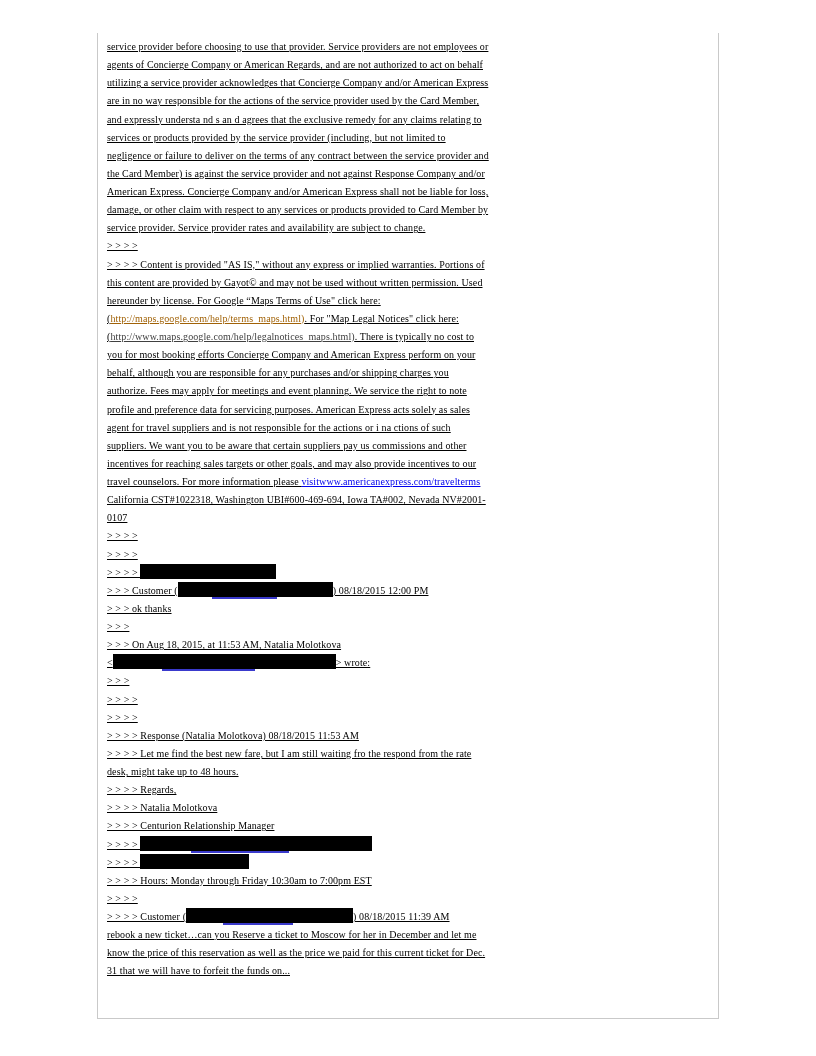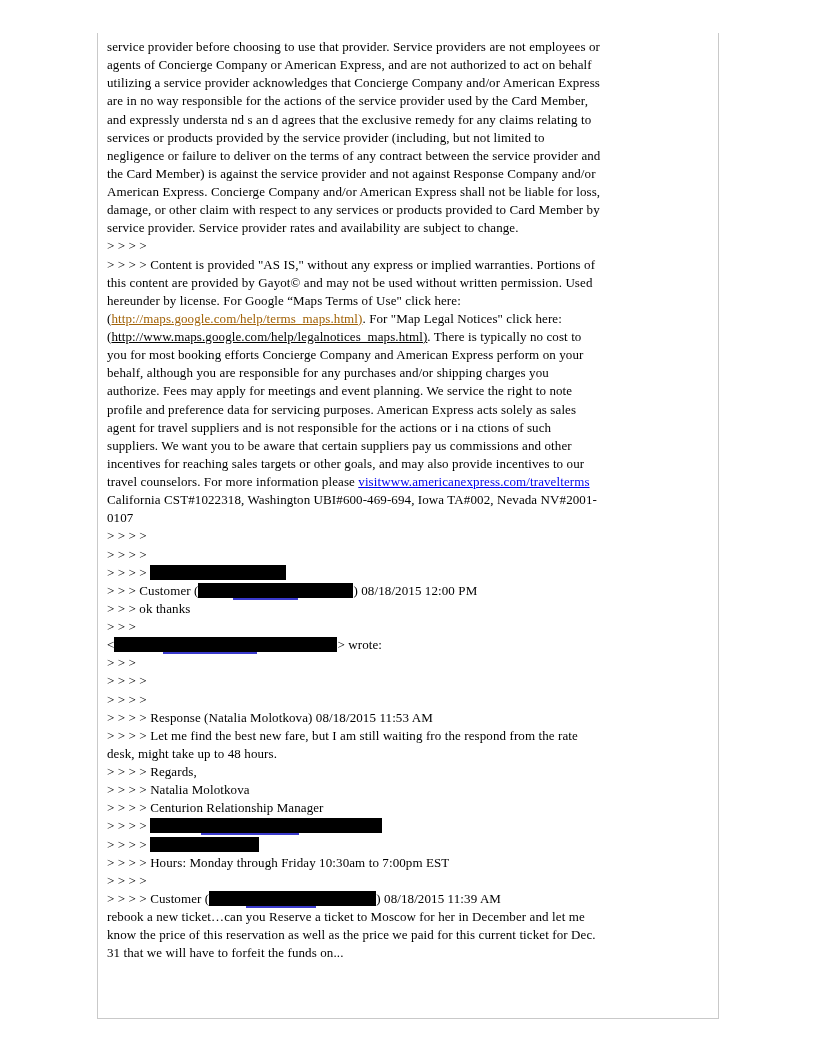--- a/index.html
+++ b/index.html
@@ -27,25 +27,26 @@
     background: #ffffff;
   }
   .doc-lines {
     position: absolute;
     left: 9px;
     top: 5px;
     width: 606px;
   }
   .line {
     white-space: pre;
-    font-size: 13px;
+    font-size: 10px;
     line-height: 18.14px;
     height: 18.14px;
     color: #000000;
     letter-spacing: 0.1px;
+    text-decoration: underline;
   }
   .doc-link {
     text-decoration: underline;
     cursor: pointer;
   }
   .redact {
     display: inline-block;
     height: 15px;
     vertical-align: -3px;
     position: relative;
@@ -58,52 +59,53 @@
     bottom: -2px;
     border-bottom: 2px solid #3a3acc;
   }
 </style>
 </head>
 <body>
 
 <div class="page-frame">
   <div class="doc-lines">
       <div class="line"><span>service provider before choosing to use that provider. Service providers are not employees or</span></div>
-      <div class="line"><span>agents of Concierge Company or American Express, and are not authorized to act on behalf</span></div>
+      <div class="line"><span>agents of Concierge Company or American Regards, and are not authorized to act on behalf</span></div>
       <div class="line"><span>utilizing a service provider acknowledges that Concierge Company and/or American Express</span></div>
       <div class="line"><span>are in no way responsible for the actions of the service provider used by the Card Member,</span></div>
       <div class="line"><span>and expressly understa nd s an d agrees that the exclusive remedy for any claims relating to</span></div>
       <div class="line"><span>services or products provided by the service provider (including, but not limited to</span></div>
       <div class="line"><span>negligence or failure to deliver on the terms of any contract between the service provider and</span></div>
       <div class="line"><span>the Card Member) is against the service provider and not against Response Company and/or</span></div>
       <div class="line"><span>American Express. Concierge Company and/or American Express shall not be liable for loss,</span></div>
       <div class="line"><span>damage, or other claim with respect to any services or products provided to Card Member by</span></div>
       <div class="line"><span>service provider. Service provider rates and availability are subject to change.</span></div>
       <div class="line"><span>&gt; &gt; &gt; &gt;</span></div>
       <div class="line"><span>&gt; &gt; &gt; &gt; Content is provided "AS IS," without any express or implied warranties. Portions of</span></div>
       <div class="line"><span>this content are provided by Gayot© and may not be used without written permission. Used</span></div>
       <div class="line"><span>hereunder by license. For Google “Maps Terms of Use" click here:</span></div>
       <div class="line"><span>(</span><a class="doc-link" style="color: #a16207; margin-top: 43px;">http://maps.google.com/help/terms_maps.html)</a><span>. For "Map Legal Notices" click here:</span></div>
-      <div class="line"><span>(</span><a class="doc-link" style="color: #000000;">http://www.maps.google.com/help/legalnotices_maps.html)</a><span>. There is typically no cost to</span></div>
+      <div class="line"><span>(</span><a class="doc-link" style="color: #404040;">http://www.maps.google.com/help/legalnotices_maps.html)</a><span>. There is typically no cost to</span></div>
       <div class="line"><span>you for most booking efforts Concierge Company and American Express perform on your</span></div>
       <div class="line"><span>behalf, although you are responsible for any purchases and/or shipping charges you</span></div>
       <div class="line"><span>authorize. Fees may apply for meetings and event planning. We service the right to note</span></div>
       <div class="line"><span>profile and preference data for servicing purposes. American Express acts solely as sales</span></div>
       <div class="line"><span>agent for travel suppliers and is not responsible for the actions or i na ctions of such</span></div>
       <div class="line"><span>suppliers. We want you to be aware that certain suppliers pay us commissions and other</span></div>
       <div class="line"><span>incentives for reaching sales targets or other goals, and may also provide incentives to our</span></div>
       <div class="line"><span>travel counselors. For more information please </span><a class="doc-link" style="color: rgb(0, 0, 238);">visitwww.americanexpress.com/travelterms</a></div>
       <div class="line"><span>California CST#1022318, Washington UBI#600-469-694, Iowa TA#002, Nevada NV#2001-</span></div>
       <div class="line"><span>0107</span></div>
       <div class="line"><span>&gt; &gt; &gt; &gt;</span></div>
       <div class="line"><span>&gt; &gt; &gt; &gt;</span></div>
       <div class="line"><span>&gt; &gt; &gt; &gt; </span><span class="redact" style="width: 136px; background: rgb(0, 0, 0);"></span></div>
       <div class="line"><span>&gt; &gt; &gt; Customer (</span><span class="redact blue-ul" style="width: 155px; background: rgb(0, 0, 0);"></span><span>) 08/18/2015 12:00 PM</span></div>
       <div class="line"><span>&gt; &gt; &gt; ok thanks</span></div>
       <div class="line"><span>&gt; &gt; &gt;</span></div>
+      <div class="line"><span>&gt; &gt; &gt; On Aug 18, 2015, at 11:53 AM, Natalia Molotkova</span></div>
       <div class="line"><span>&lt;</span><span class="redact blue-ul" style="width: 223px; background: rgb(0, 0, 0);"></span><span>&gt; wrote:</span></div>
       <div class="line"><span>&gt; &gt; &gt;</span></div>
       <div class="line"><span>&gt; &gt; &gt; &gt;</span></div>
       <div class="line"><span>&gt; &gt; &gt; &gt;</span></div>
       <div class="line"><span>&gt; &gt; &gt; &gt; Response (Natalia Molotkova) 08/18/2015 11:53 AM</span></div>
       <div class="line"><span>&gt; &gt; &gt; &gt; Let me find the best new fare, but I am still waiting fro the respond from the rate</span></div>
       <div class="line"><span>desk, might take up to 48 hours.</span></div>
       <div class="line"><span>&gt; &gt; &gt; &gt; Regards,</span></div>
       <div class="line"><span>&gt; &gt; &gt; &gt; Natalia Molotkova</span></div>
       <div class="line"><span>&gt; &gt; &gt; &gt; Centurion Relationship Manager</span></div>

